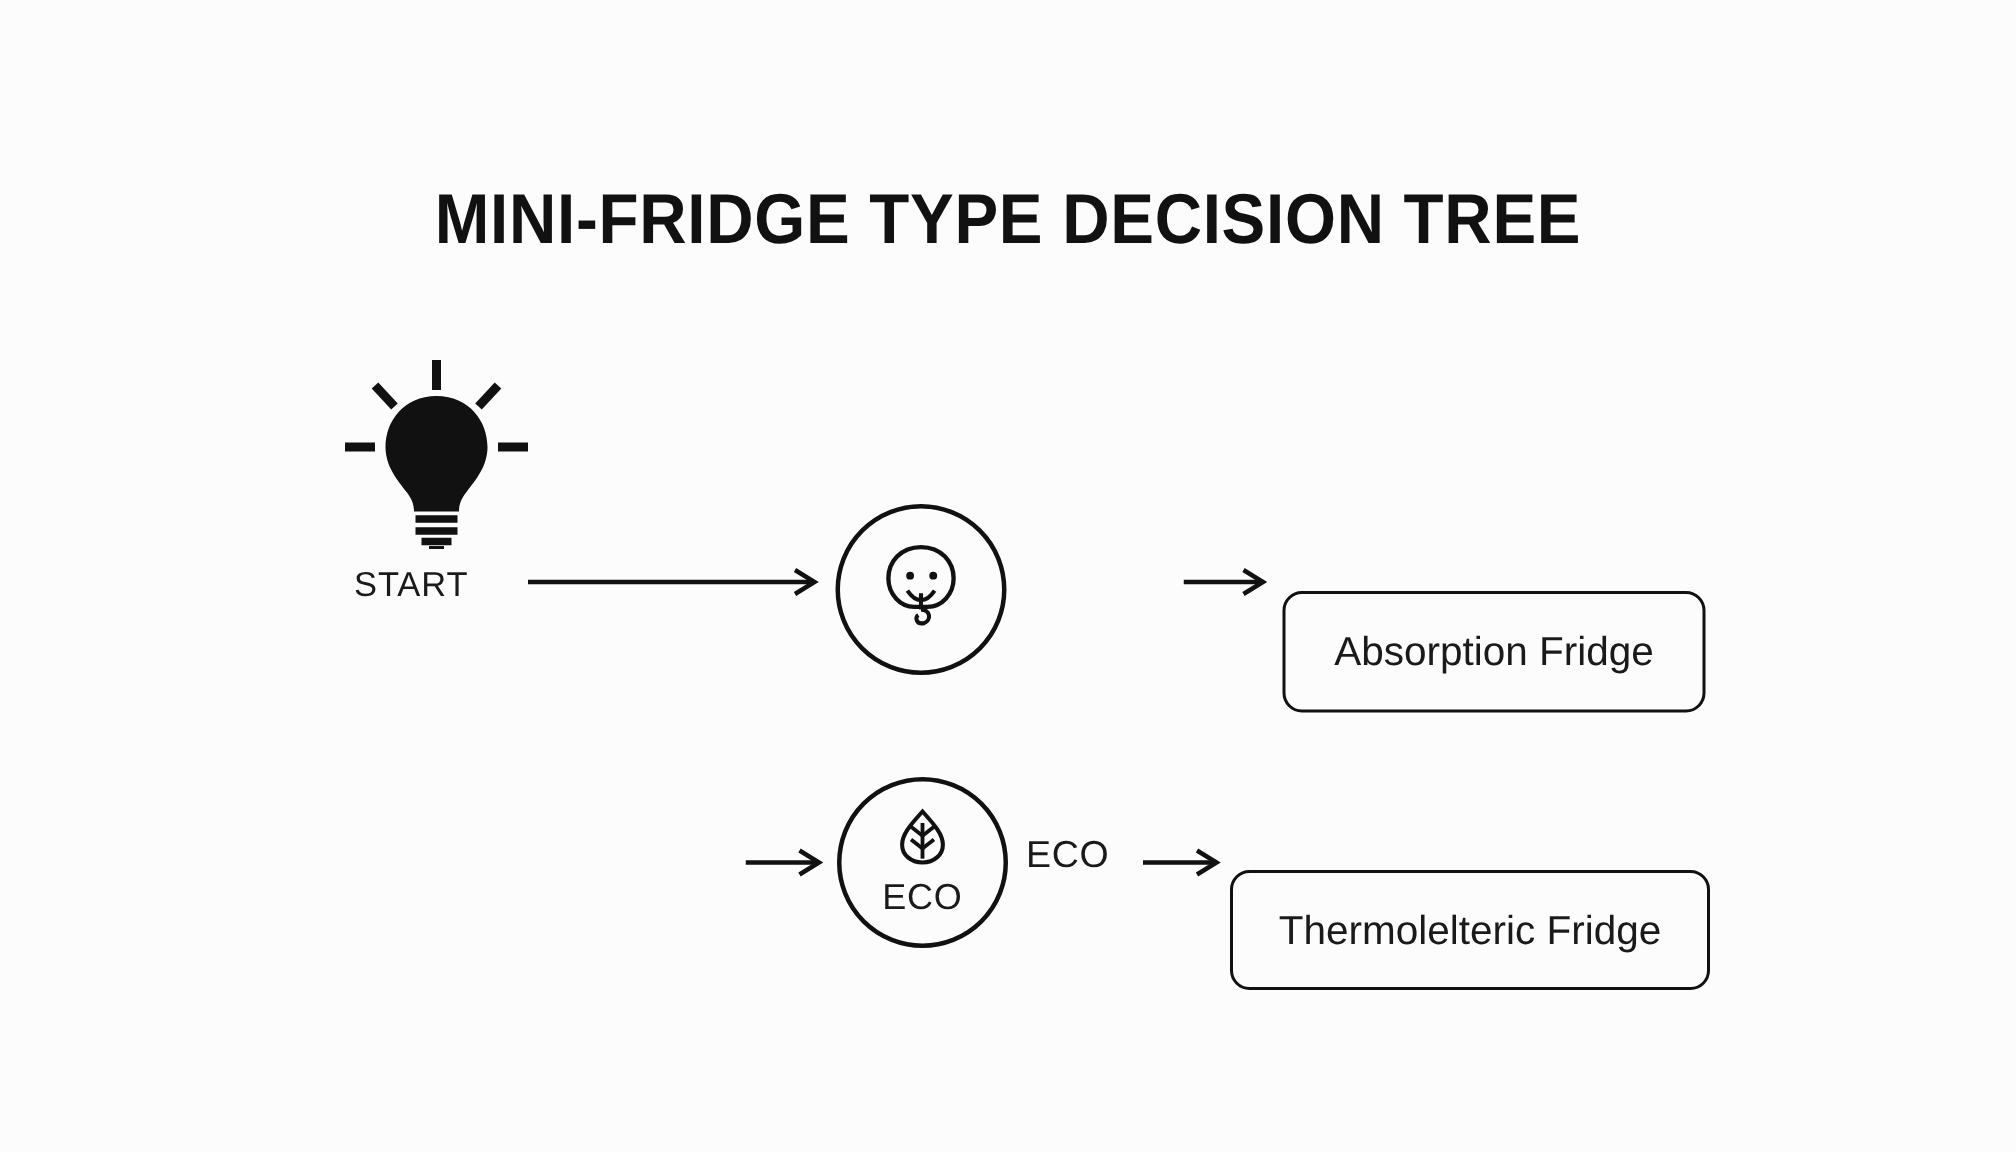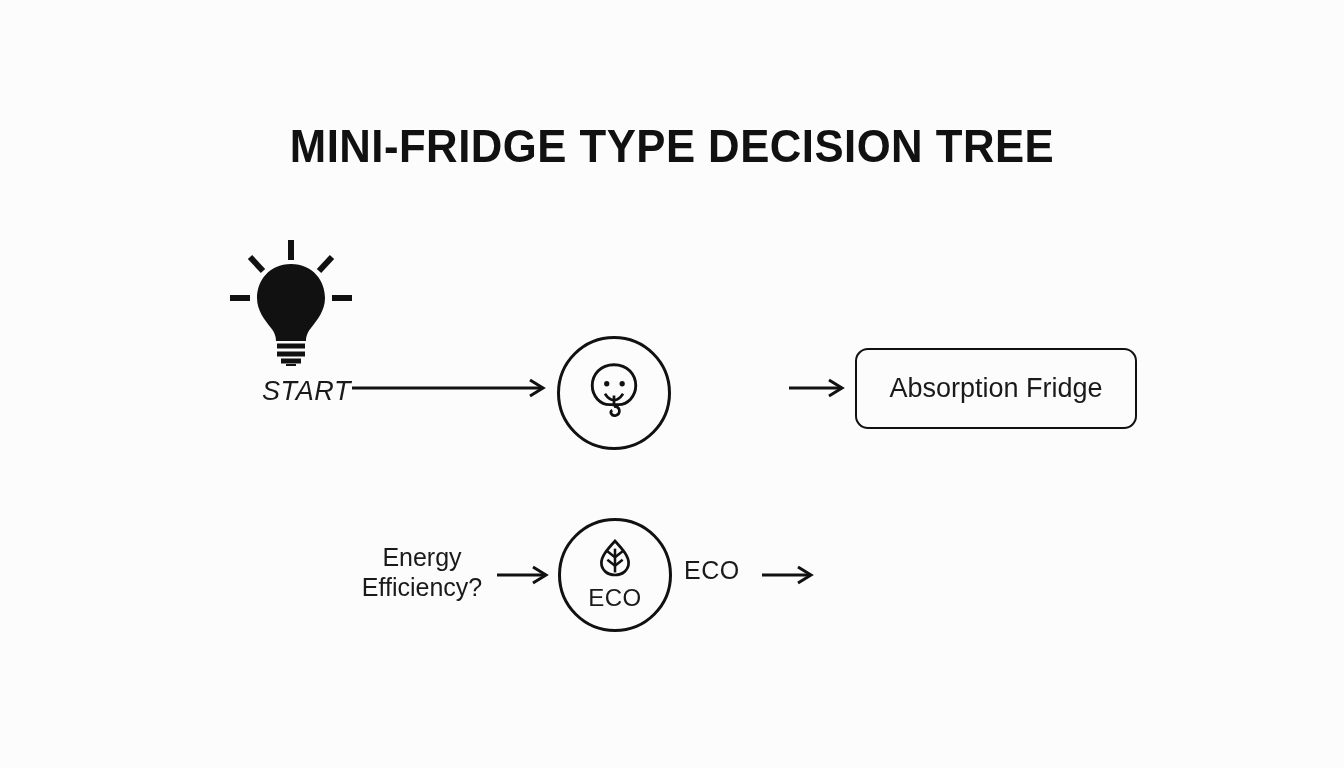--- a/index.html
+++ b/index.html
@@ -39,24 +39,23 @@
   .label {
     position: absolute;
     color: #1a1a1a;
     line-height: 1.18;
     white-space: pre-line;
   }
   .start-label {
     left: 236px;
     top: 376px;
     width: 115px;
-    text-align: right;
-    font-size: 27px;
+    text-align: left;
+    font-size: 23px;
     letter-spacing: 0.6px;
-    font-style: italic;
   }
   .whats-key-label {
     left: 680px;
     top: 363px;
     width: 110px;
     text-align: left;
     font-size: 25px;
   }
   .energy-label {
     left: 347px;
@@ -119,20 +118,21 @@
     position: absolute;
     border: 2.5px solid #111111;
     border-radius: 13px;
     background: #fcfcfc;
     box-sizing: border-box;
     display: flex;
     align-items: center;
     justify-content: center;
     font-size: 27px;
     color: #1a1a1a;
+    margin-top: 46px;
   }
   .box-absorption {
     left: 855px;
     top: 348px;
     width: 282px;
     height: 81px;
   }
   .box-thermo {
     left: 820px;
     top: 534px;
@@ -225,22 +225,20 @@
     <svg viewBox="0 0 62 24" width="62" height="24" aria-hidden="true">
       <line x1="0" y1="12" x2="52" y2="12" stroke="#111111" stroke-width="3"></line>
       <polyline points="40,4 53,12 40,20" fill="none" stroke="#111111" stroke-width="3"></polyline>
     </svg>
   </div>
 
   <div class="result-box box-absorption">
     <span>Absorption Fridge</span>
   </div>
 
-  <div class="label energy-label">Energy
-Efficiency?</div>
 
   <div class="arrow arrow-energy">
     <svg viewBox="0 0 58 24" width="58" height="24" aria-hidden="true">
       <line x1="0" y1="12" x2="48" y2="12" stroke="#111111" stroke-width="3"></line>
       <polyline points="36,4 49,12 36,20" fill="none" stroke="#111111" stroke-width="3"></polyline>
     </svg>
   </div>
 
   <div class="circle-node circle-eco">
     <span>
@@ -258,14 +256,17 @@
 
   <div class="label eco-edge-label">ECO</div>
 
   <div class="arrow arrow-eco">
     <svg viewBox="0 0 58 24" width="58" height="24" aria-hidden="true">
       <line x1="0" y1="12" x2="48" y2="12" stroke="#111111" stroke-width="3"></line>
       <polyline points="36,4 49,12 36,20" fill="none" stroke="#111111" stroke-width="3"></polyline>
     </svg>
   </div>
 
+  <div class="result-box box-thermo">
+    <span>Thermolelteric Fridge</span>
+  </div>
 
 </div>
 
 </body></html>

